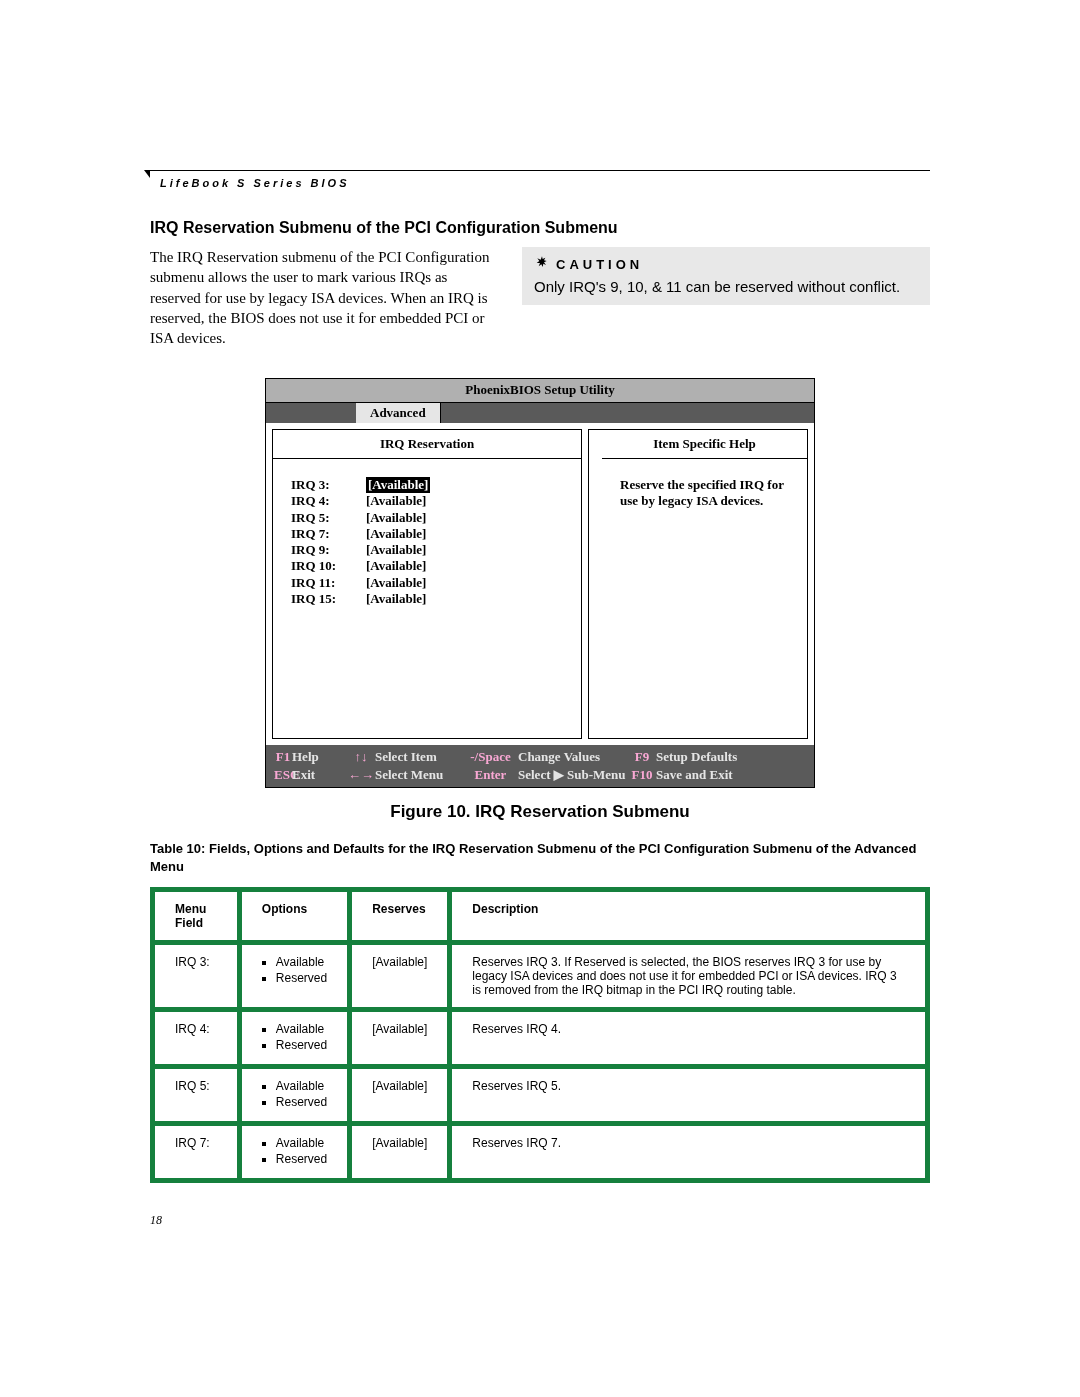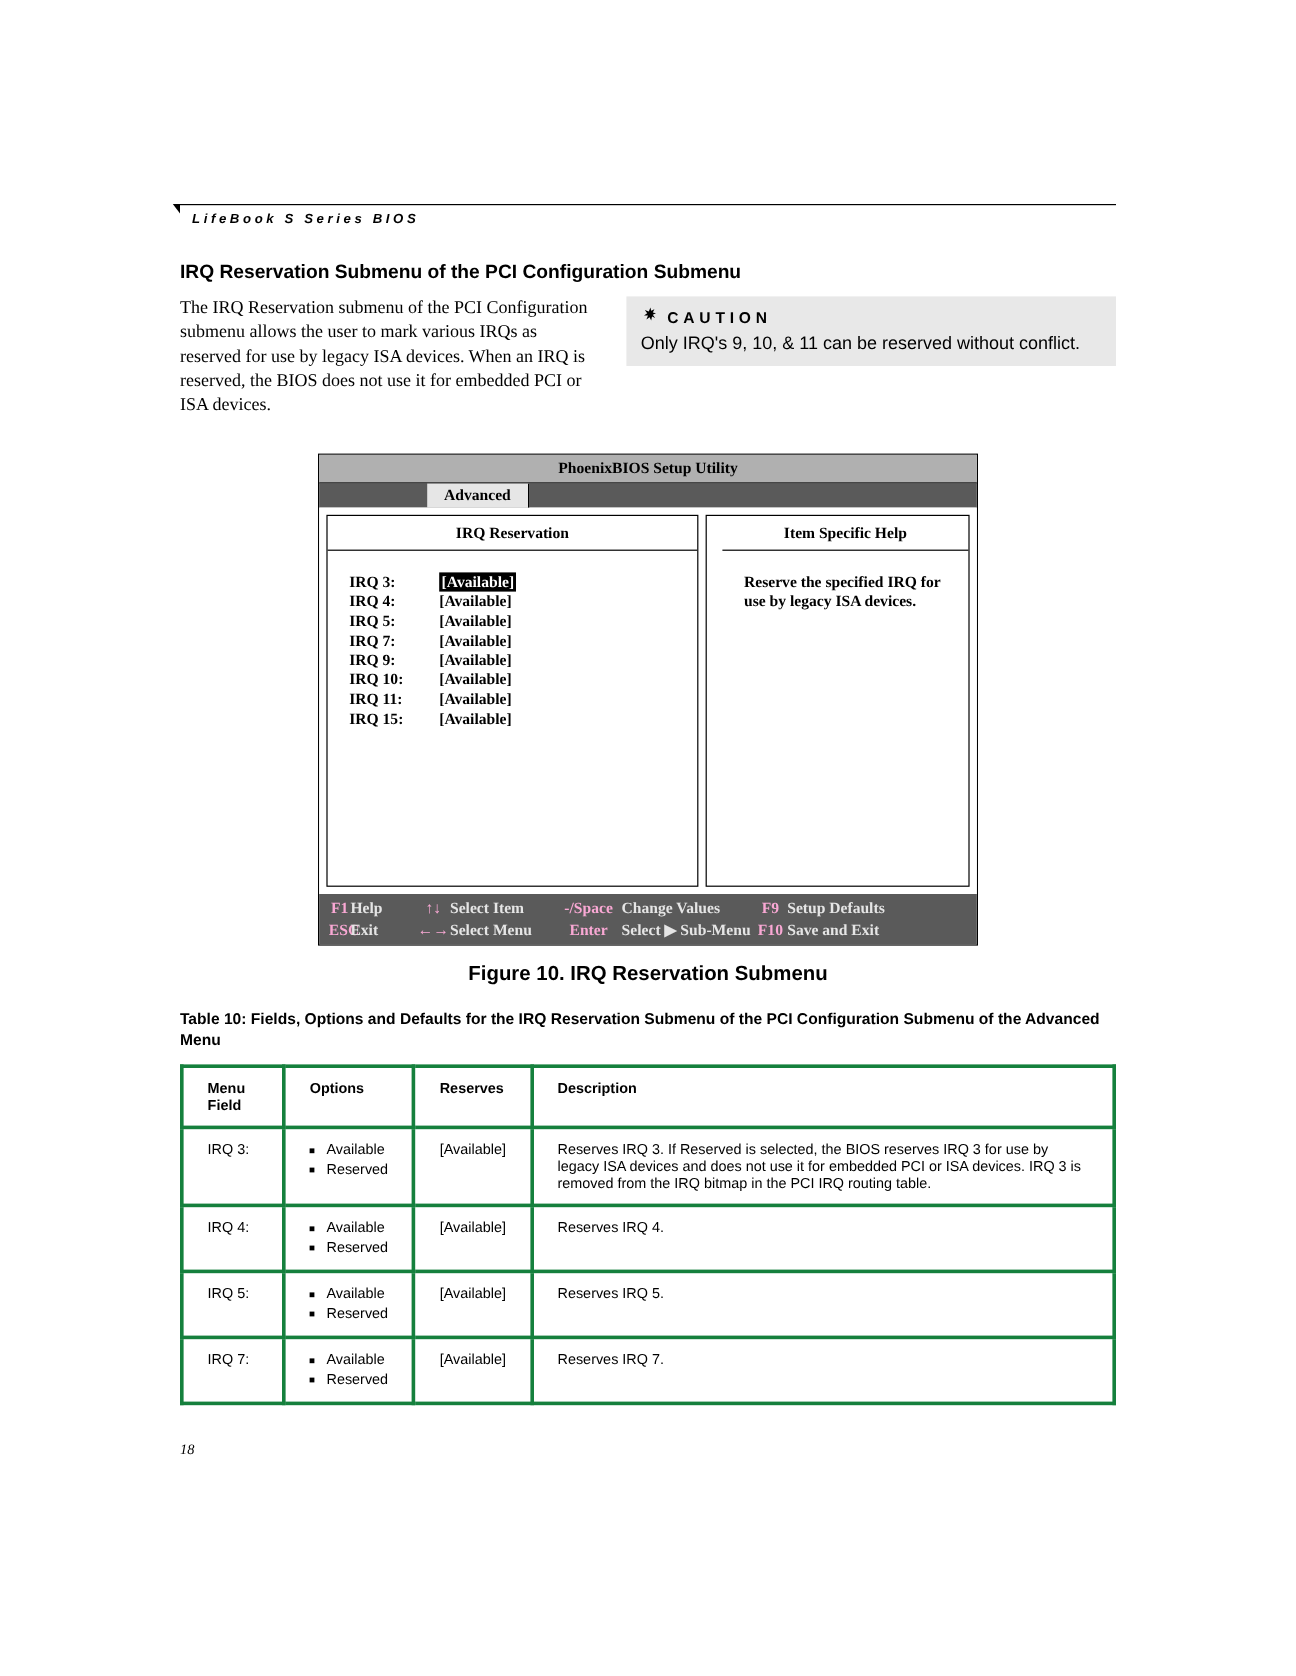--- a/index.html
+++ b/index.html
@@ -176,21 +176,21 @@
     margin: 10px 0 12px 0;
     line-height: 1.35;
   }
   table.data {
     border-collapse: collapse;
     width: 100%;
     font-family: Arial, Helvetica, sans-serif;
     font-size: 12px;
   }
   table.data th, table.data td {
-    border: 3px solid #15803d;
+    border: 5px solid #15803d;
     padding: 10px 20px;
     text-align: left;
     vertical-align: top;
   }
   table.data th {
     font-weight: bold;
   }
   .opt-list {
     margin: 0;
     padding-left: 14px;

